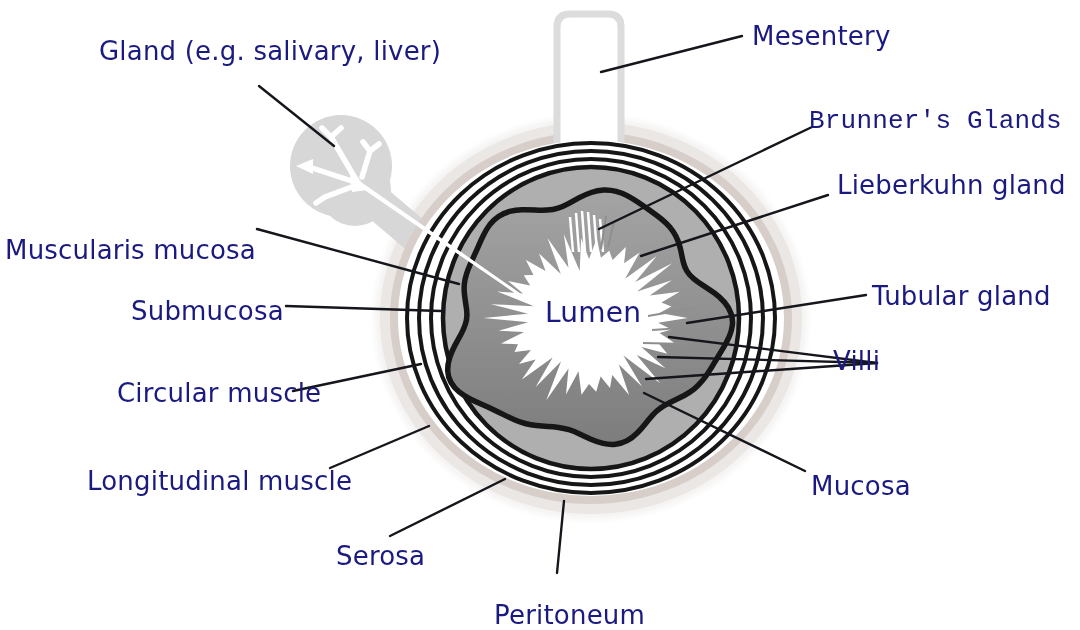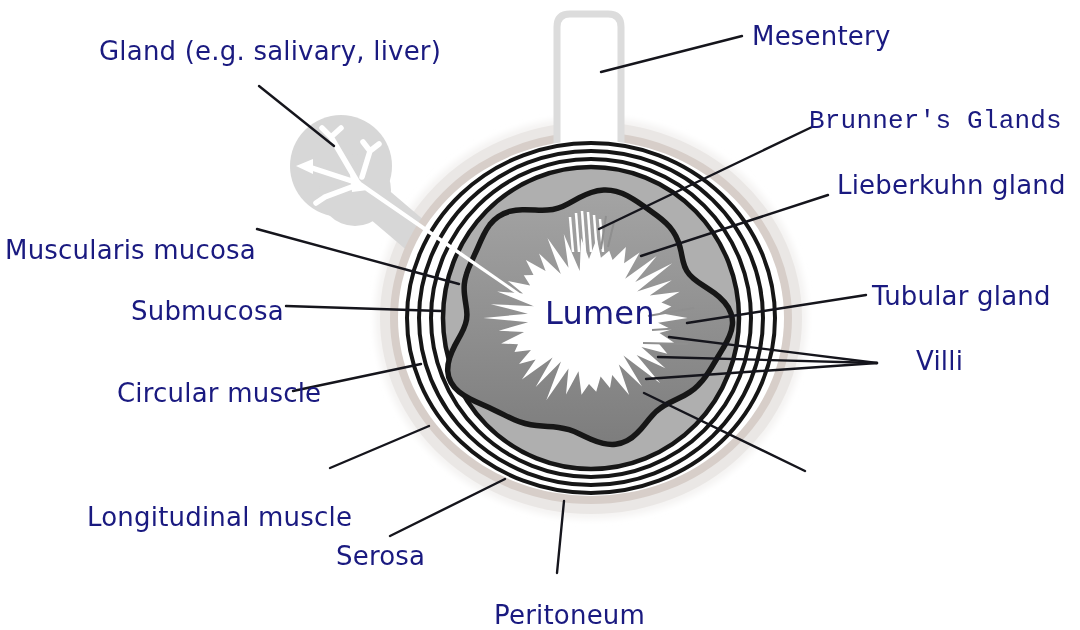--- a/index.html
+++ b/index.html
@@ -14,29 +14,29 @@
          font-family:"DejaVu Sans","Liberation Sans",sans-serif;}
   #art{position:absolute;left:0;top:0;width:1080px;height:630px;}
   .lbl{position:absolute;color:var(--label-text);font-size:26px;line-height:30px;
        white-space:nowrap;letter-spacing:0.2px;}
   .lbl2{line-height:35px;}
   #lbl-gland{left:99px;top:36px;}
   #lbl-mesentery{left:752px;top:21px;}
   #lbl-brunners{left:809px;top:106px;font-family:Liberation Mono, monospace;}
   #lbl-crypt{left:837px;top:168px;}
   #lbl-tubular{left:872px;top:281px;}
-  #lbl-villi{left:916px;top:346px;}
+  #lbl-villi{left:833px;top:346px;}
   #lbl-mucosa{left:811px;top:471px;}
   #lbl-muscularis{left:5px;top:211px;margin-top:24px;}
   #lbl-submucosa{left:131px;top:296px;}
   #lbl-circular{left:94px;top:378px;margin-left:23px;}
-  #lbl-longitudinal{left:87px;top:466px;margin-top:36px;}
+  #lbl-longitudinal{left:87px;top:466px;}
   #lbl-serosa{left:336px;top:541px;text-align:center;}
   #lbl-peritoneum{left:494px;top:576px;margin-top:24px;}
-  #lbl-lumen{left:545px;top:298px;font-size:32px;}
+  #lbl-lumen{left:545px;top:298px;font-size:28px;}
   svg *{vector-effect:none;}
 </style>
 </head>
 <body>
 
 <div id="stage">
 
   <svg id="art" viewBox="0 0 1080 630">
     <defs>
       <linearGradient id="mucgrad" x1="0" y1="0" x2="0" y2="1">
@@ -122,20 +122,21 @@
   </svg>
 
   <div class="lbl" id="lbl-gland">Gland (e.g. salivary, liver)</div>
   <div class="lbl" id="lbl-mesentery">Mesentery</div>
   <div class="lbl" id="lbl-brunners">Brunner's Glands</div>
   <div class="lbl lbl2" id="lbl-crypt">
     <div>Lieberkuhn gland</div>
   </div>
   <div class="lbl" id="lbl-tubular">Tubular gland</div>
   <div class="lbl" id="lbl-villi">Villi</div>
+  <div class="lbl" id="lbl-mucosa">Mucosa</div>
   <div class="lbl" id="lbl-muscularis">Muscularis mucosa</div>
   <div class="lbl" id="lbl-submucosa">Submucosa</div>
   <div class="lbl" id="lbl-circular">Circular muscle</div>
   <div class="lbl" id="lbl-longitudinal">Longitudinal muscle</div>
   <div class="lbl" id="lbl-serosa">Serosa</div>
   <div class="lbl" id="lbl-peritoneum">Peritoneum</div>
   <div class="lbl" id="lbl-lumen">Lumen</div>
 </div>
 
 </body></html>

